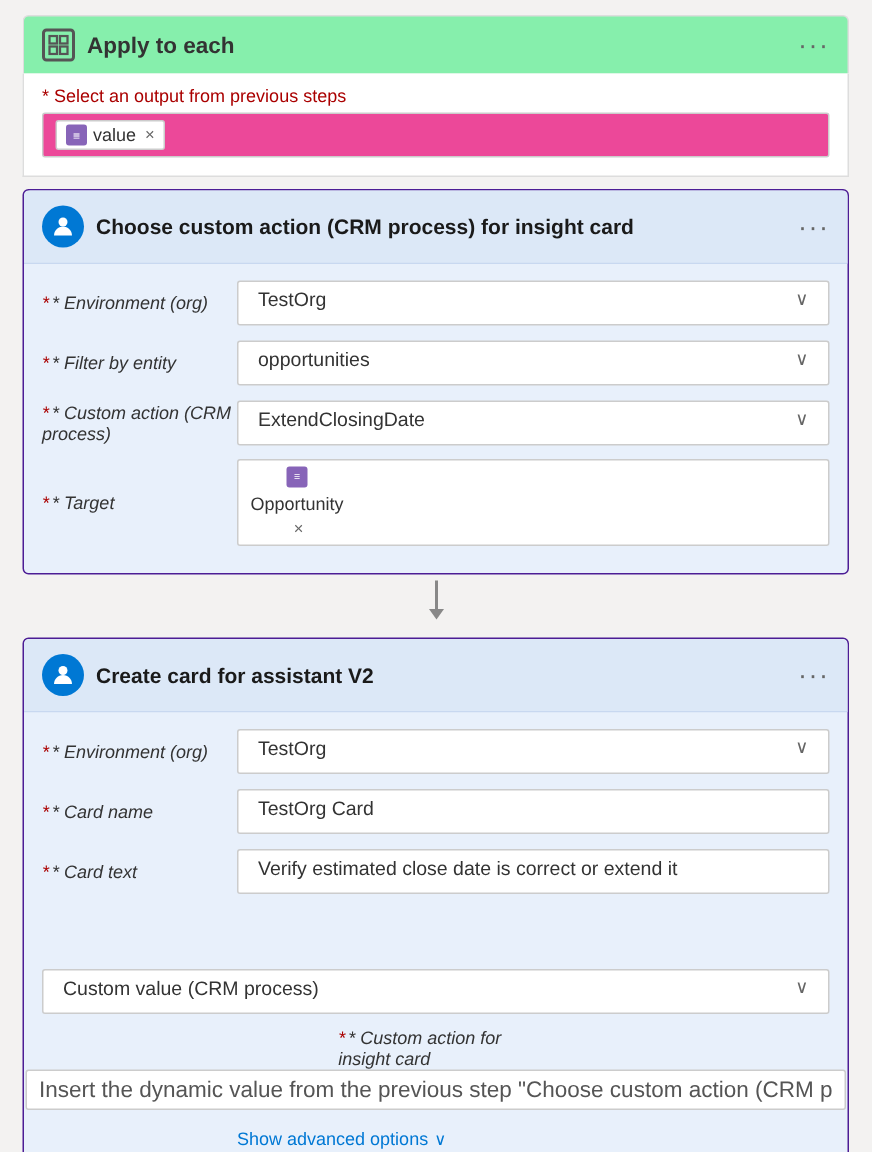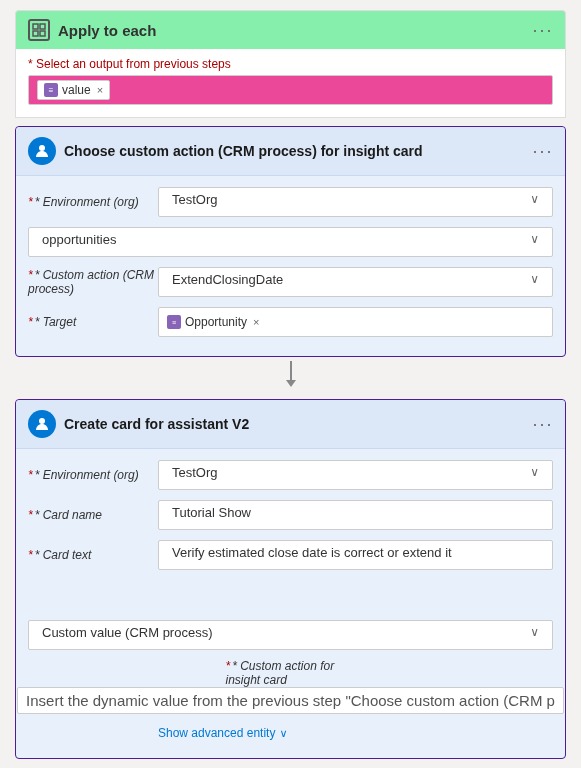--- a/index.html
+++ b/index.html
@@ -204,20 +204,21 @@
       background: #fff;
       padding: 4px 8px;
       min-height: 30px;
     }
     .opportunity-tag {
       display: flex;
       align-items: center;
       gap: 4px;
       font-size: 12px;
       color: #333;
+      flex-direction: column;
     }
     .opp-icon {
       width: 14px;
       height: 14px;
       background: #8764b8;
       border-radius: 2px;
       display: flex;
       align-items: center;
       justify-content: center;
       font-size: 7px;
@@ -329,20 +330,23 @@
         <div class="form-row-label">
           <span class="required">*</span><span>* Environment (org)</span>
         </div>
         <div class="form-control">
           <span class="form-control-text">TestOrg</span>
           <span class="form-control-arrow">∨</span>
         </div>
       </div>
 
       <div class="form-row">
+        <div class="form-row-label">
+          <span class="required">*</span><span>* Filter by entity</span>
+        </div>
         <div class="form-control">
           <span class="form-control-text">opportunities</span>
           <span class="form-control-arrow">∨</span>
         </div>
       </div>
 
       <div class="form-row">
         <div class="form-row-label">
           <span class="required">*</span><span>* Custom action (CRM process)</span>
         </div>
@@ -397,21 +401,21 @@
           <span class="form-control-text">TestOrg</span>
           <span class="form-control-arrow">∨</span>
         </div>
       </div>
 
       <div class="form-row">
         <div class="form-row-label">
           <span class="required">*</span><span>* Card name</span>
         </div>
         <div class="form-control">
-          <span class="form-control-text">Tutorial Show</span>
+          <span class="form-control-text">TestOrg Card</span>
         </div>
       </div>
 
 
       <div class="form-row">
         <div class="form-row-label">
           <span class="required">*</span><span>* Card text</span>
         </div>
         <div class="form-control">
           <span class="form-control-text">Verify estimated close date is correct or extend it</span>
@@ -429,19 +433,19 @@
       </div>
 
       <div class="form-row custom-action-row">
         <div class="form-row-label">
           <span class="required">*</span><span>* Custom action for insight card</span>
         </div>
         <div class="custom-action-control">Insert the dynamic value from the previous step "Choose custom action (CRM p</div>
       </div>
 
       <div class="advanced-options">
-        <span>Show advanced entity</span>
+        <span>Show advanced options</span>
         <span class="advanced-chevron">∨</span>
       </div>
     </div>
   </div>
 
 </div>
 
 </body></html>

